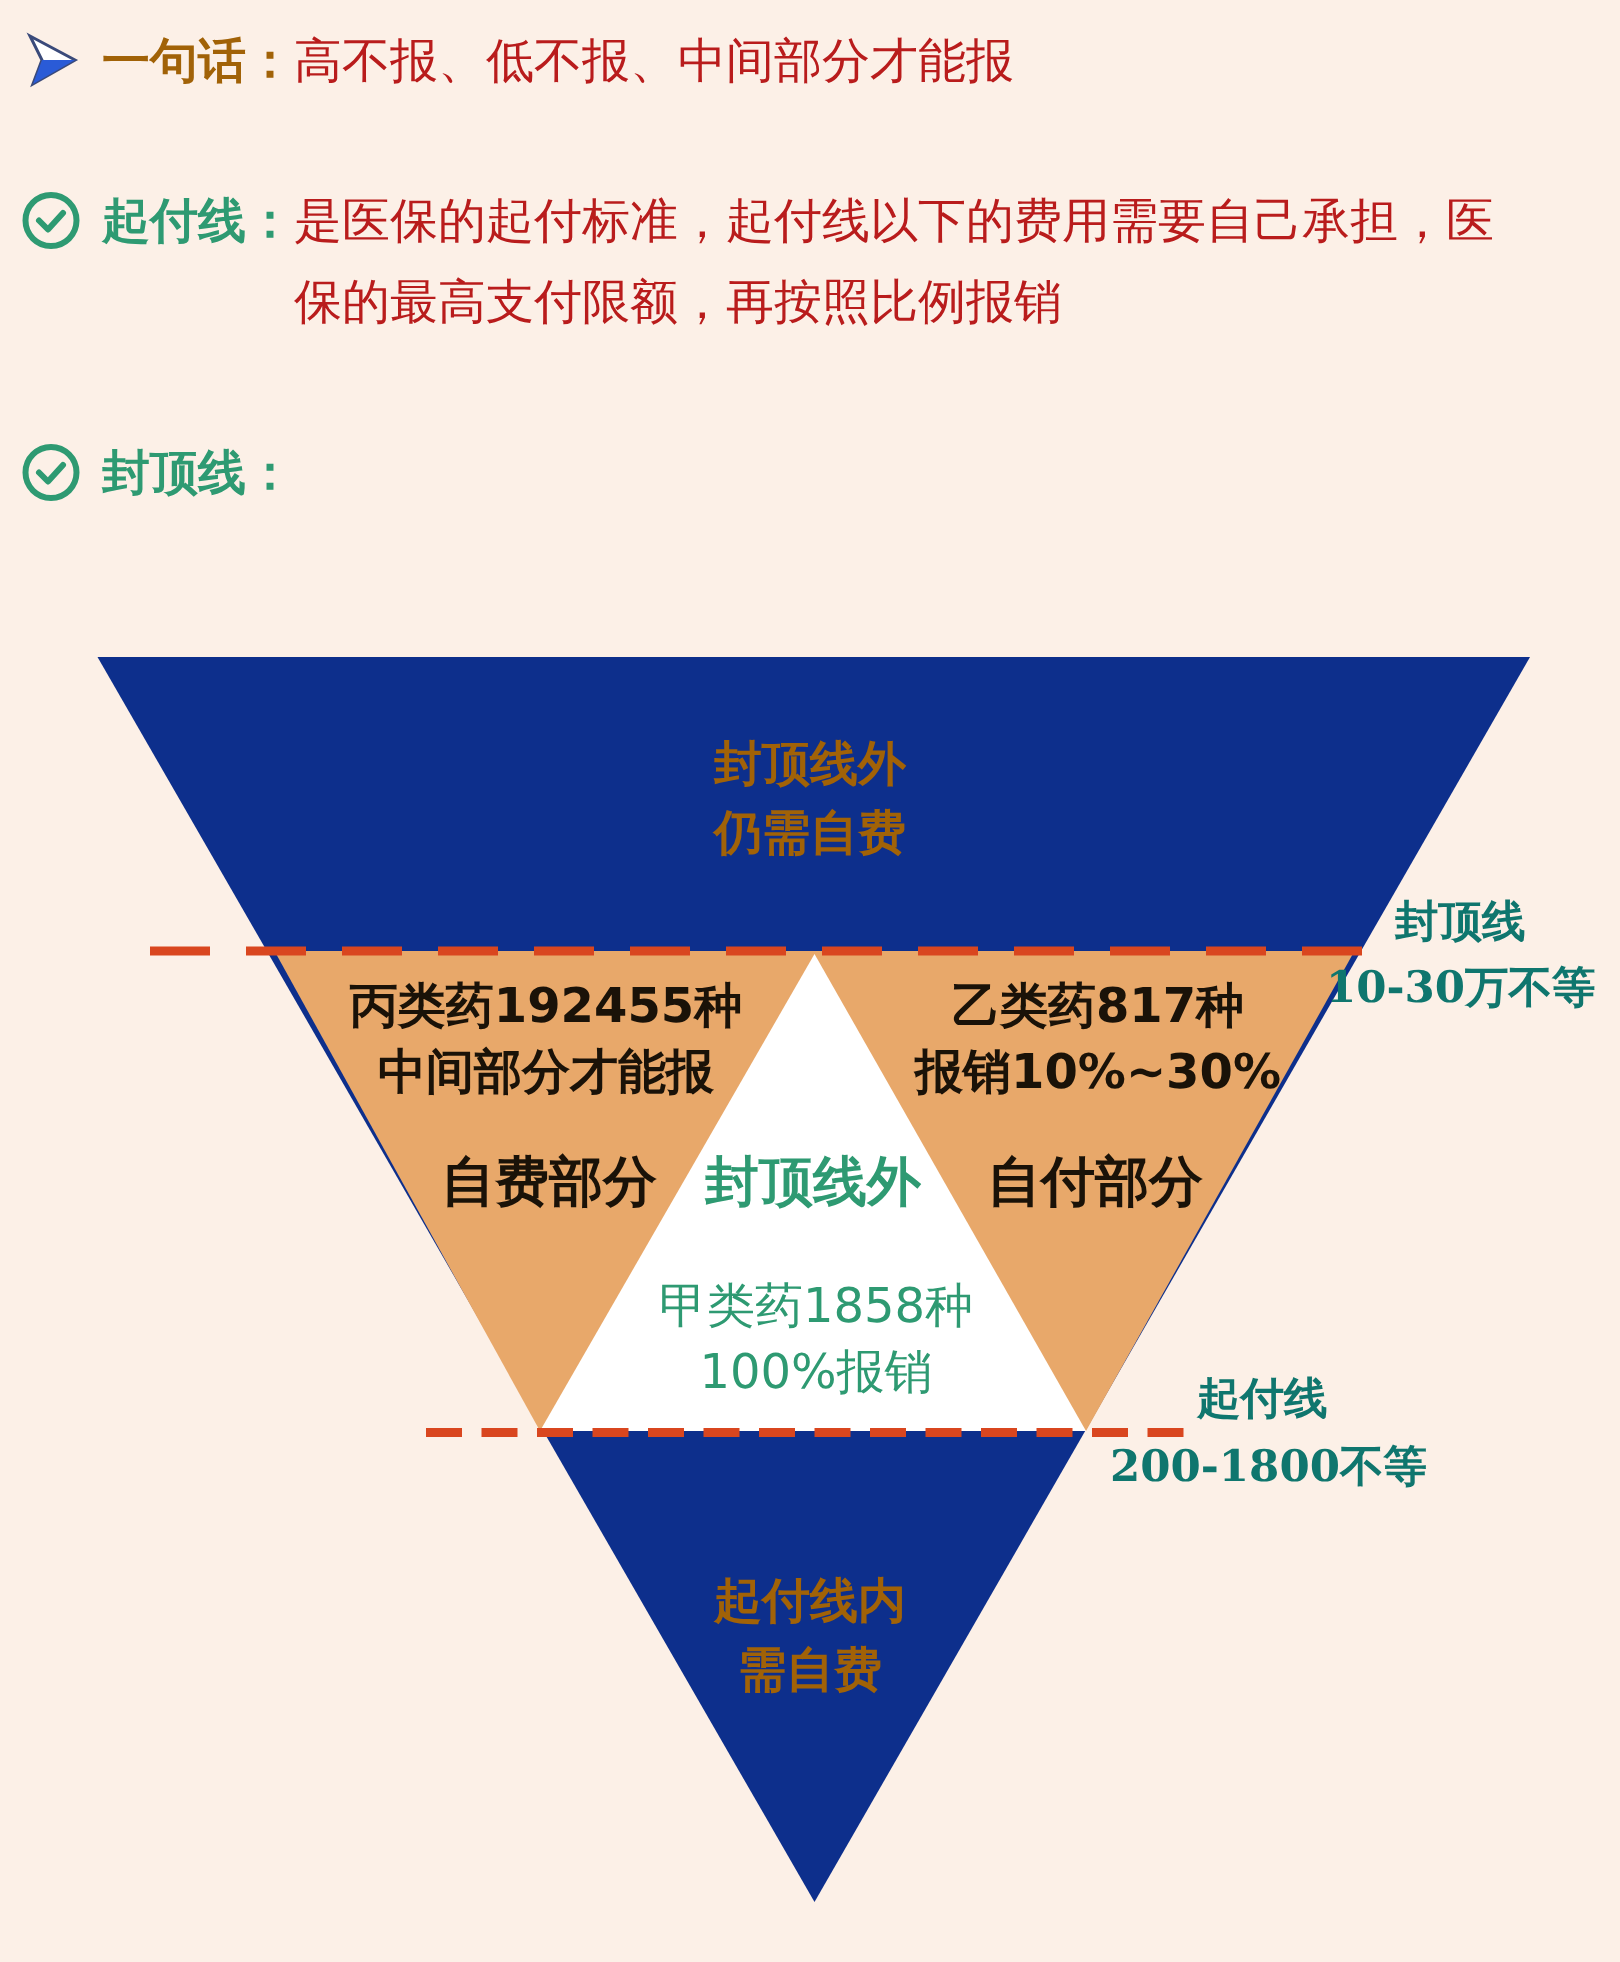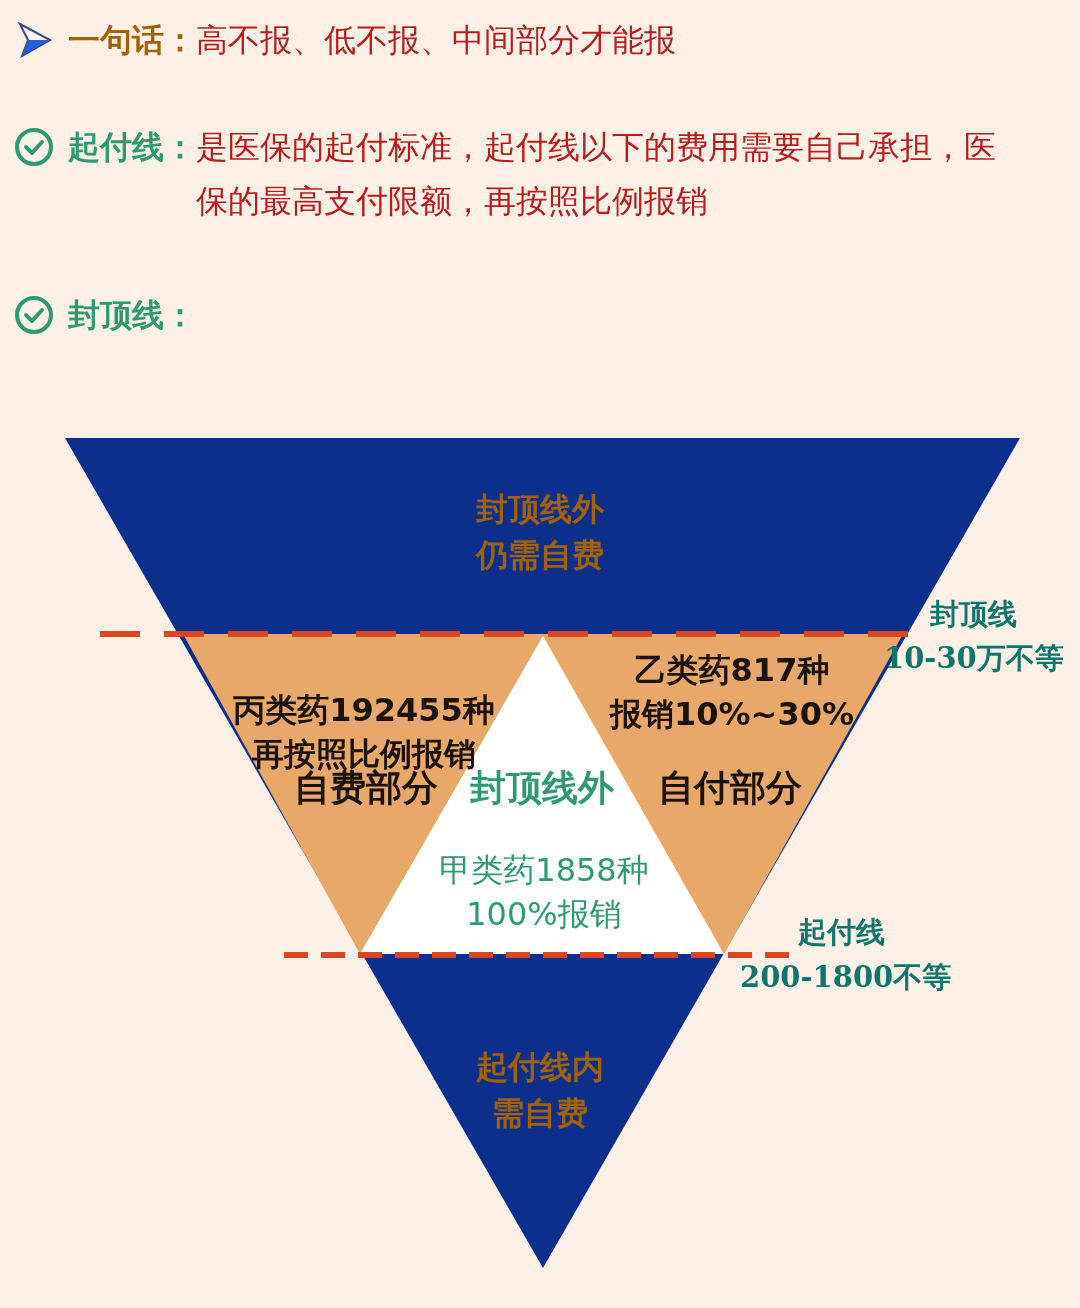--- a/index.html
+++ b/index.html
@@ -69,23 +69,23 @@
   <line x1="100" y1="634" x2="922" y2="634" stroke="#d9461f" stroke-width="6" stroke-dasharray="40,24"></line>
 
   <line x1="284" y1="955" x2="792" y2="955" stroke="#d9461f" stroke-width="6" stroke-dasharray="24,13"></line>
 </svg>
 
 <div class="t white" style="left:380px; top:486px; width:320px;">
   <div>封顶线外</div>
   <div>仍需自费</div>
 </div>
 
-<div class="t dark" style="left:204px; top:688px; width:320px;">
+<div class="t dark" style="left:204px; top:648px; width:320px;">
   <div>丙类药192455种</div>
-  <div>再按照比例报销</div>
+  <div>中间部分才能报</div>
 </div>
 <div class="t big" style="left:286px; top:764px; width:160px; color:#1a1208;">自费部分</div>
 
 <div class="t big green" style="left:462px; top:764px; width:160px;">封顶线外</div>
 <div class="t dark green" style="left:414px; top:848px; width:260px; font-weight:normal;">
   <div>甲类药1858种</div>
   <div>100%报销</div>
 </div>
 
 <div class="t dark" style="left:582px; top:648px; width:300px;">

